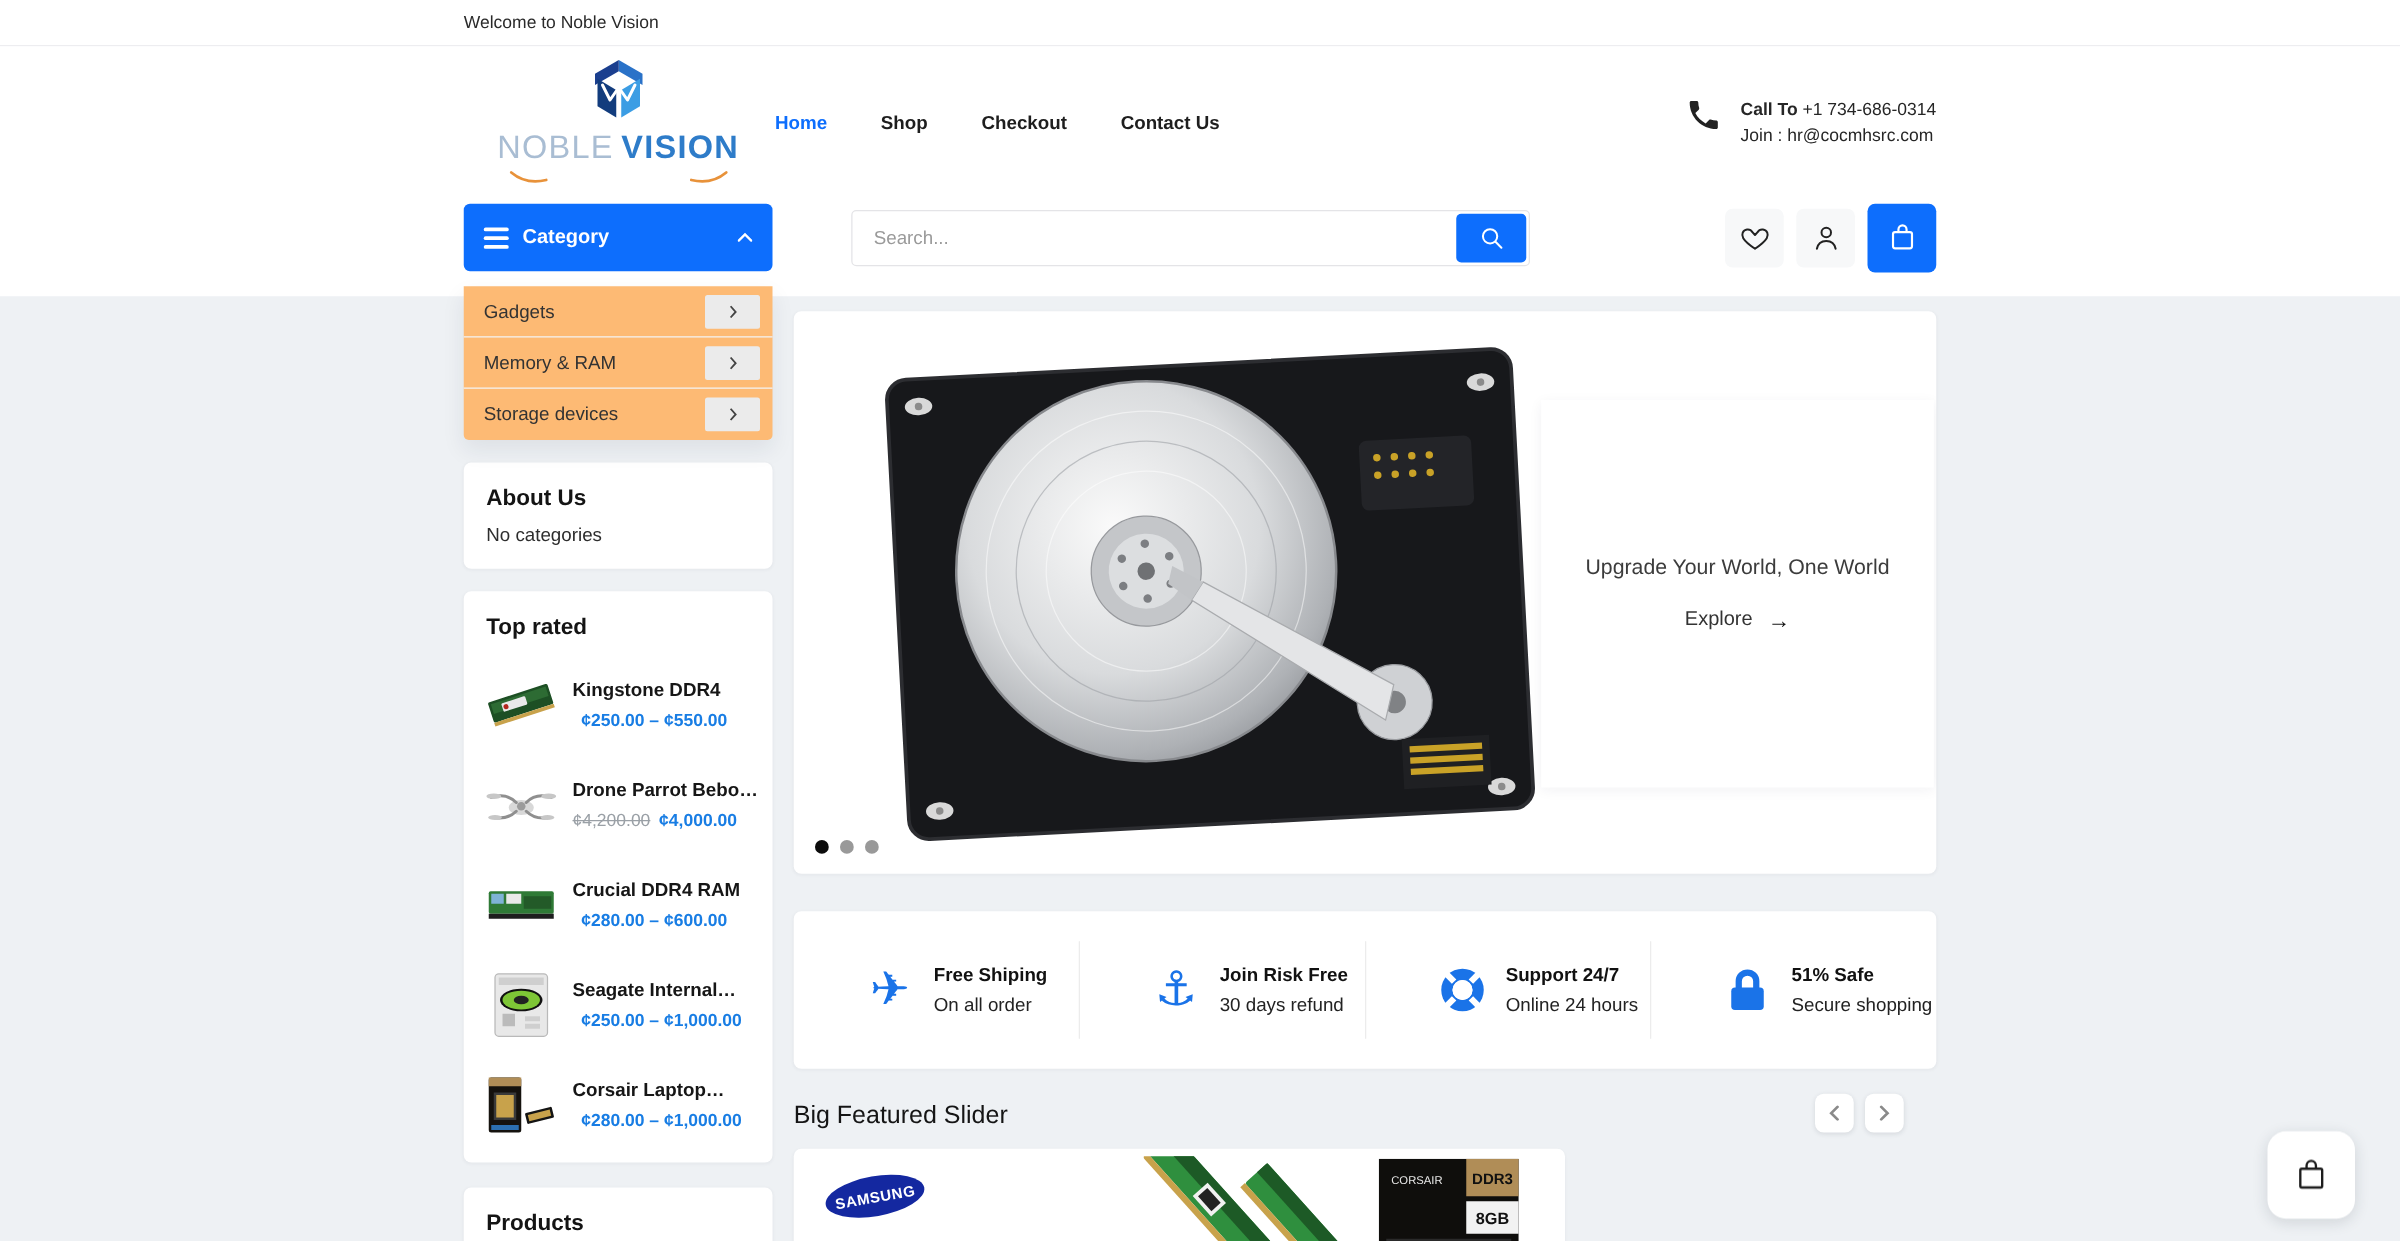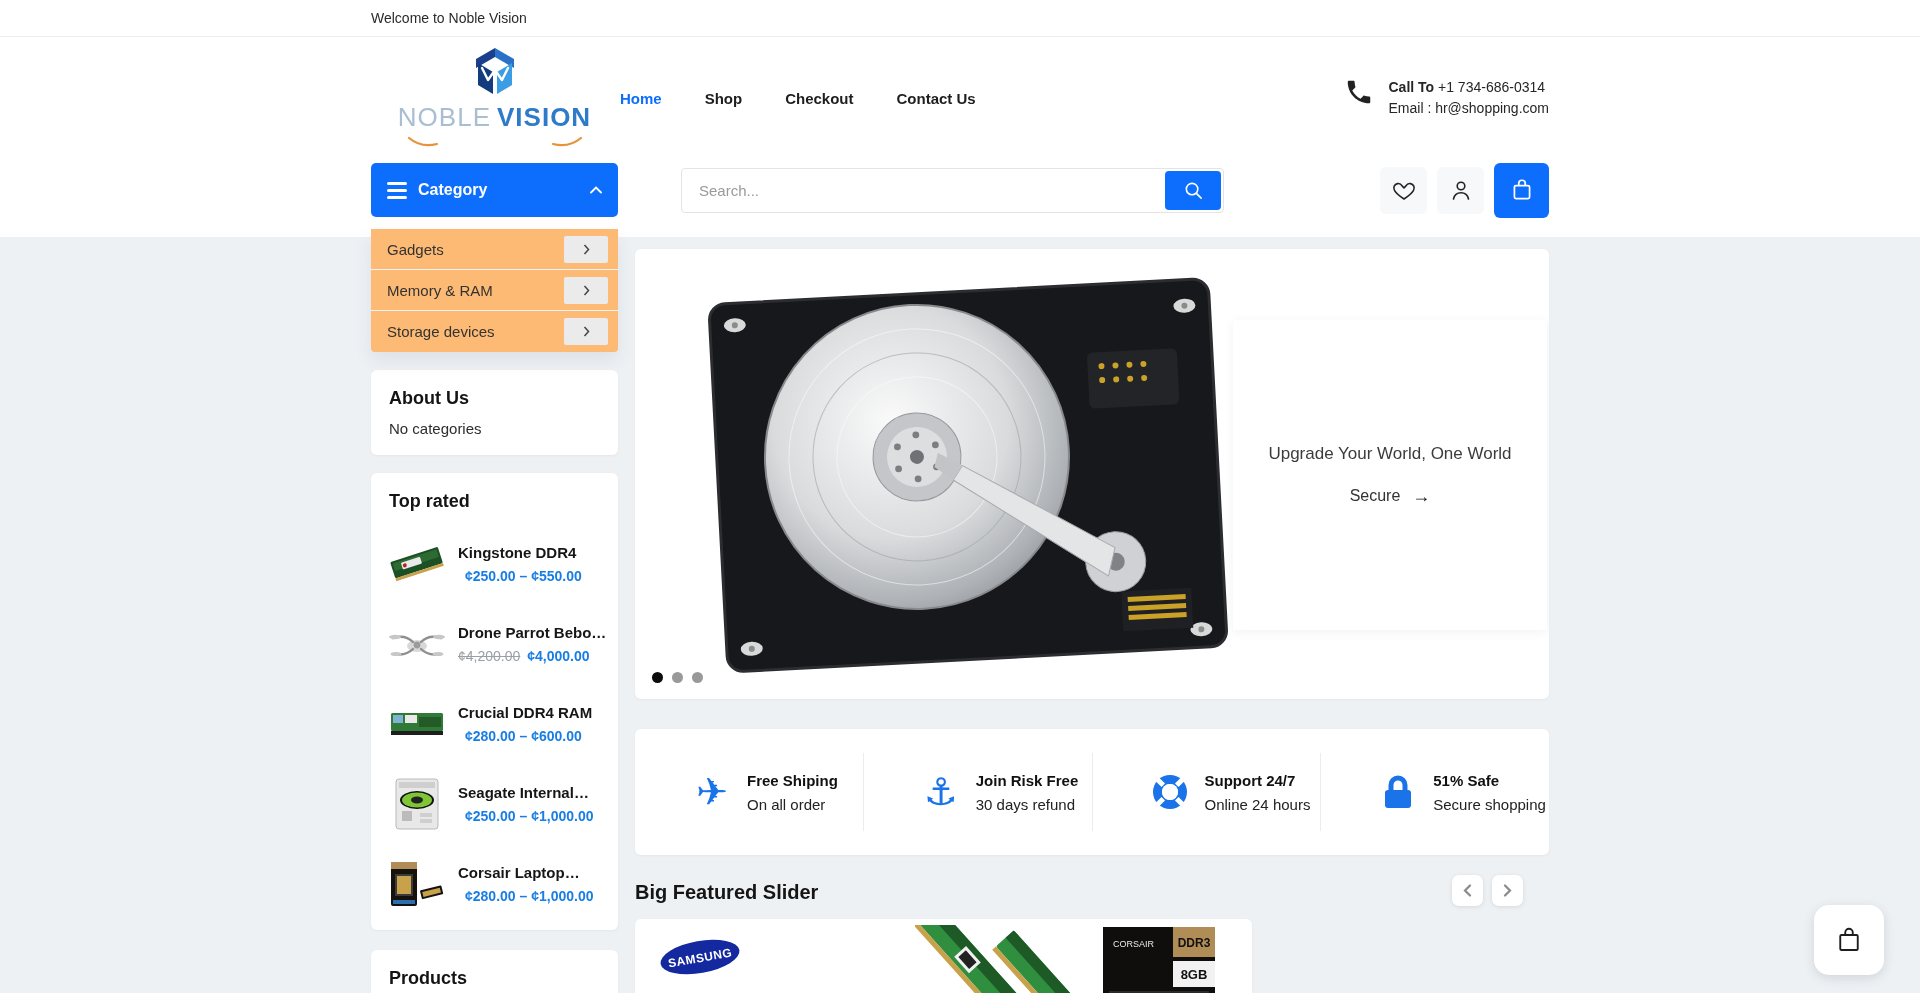--- a/index.html
+++ b/index.html
@@ -92,21 +92,21 @@
   .feature { flex:1; display:flex; align-items:center; padding-left:55px; height:78px; }
   .feature + .feature { border-left:1px solid #ececec; }
   .f-icon { width:44px; flex:none; display:flex; align-items:center; justify-content:center; }
   .f-glyph { font-size:38px; color:#1a73e8; line-height:1; }
   .f-text { margin-left:13px; }
   .f-title { font-size:15px; font-weight:bold; color:#111; }
   .f-sub { margin-top:7px; font-size:15px; color:#222; }
 
   
   .featured-head { margin-top:20px; display:flex; align-items:center; justify-content:space-between; height:34px; }
-  .featured-title { font-size:20px; font-weight:bold; color:#151515; }
+  .featured-title { font-size:20px; font-weight:normal; color:#151515; }
   .slider-arrows { display:flex; gap:9px; margin-right:26px; align-self:flex-start; }
   .arrow-btn { width:31px; height:31px; background:#fff; border:none; border-radius:7px; cursor:pointer;
                box-shadow:0 1px 4px rgba(30,40,60,.12); display:flex; align-items:center; justify-content:center; }
   .strip { margin-top:10px; width:617px; height:80px; border-radius:6px 6px 0 0; position:relative; overflow:hidden; }
   .strip svg { position:absolute; }
 
   
   .float-cart { position:fixed; right:36px; bottom:18px; width:70px; height:70px; background:#fff;
                 border:none; border-radius:15px; box-shadow:0 3px 12px rgba(30,40,60,.14); cursor:pointer;
                 display:flex; align-items:center; justify-content:center; }
@@ -144,21 +144,21 @@
         <a href="#">Shop</a>
         <a href="#">Checkout</a>
         <a href="#">Contact Us</a>
       </nav>
       <div class="contact">
         <svg width="30" height="30" viewBox="0 0 24 24">
           <path fill="#222" d="M6.62 10.79c1.44 2.83 3.76 5.14 6.59 6.59l2.2-2.2c.27-.27.67-.36 1.02-.24 1.12.37 2.33.57 3.57.57.55 0 1 .45 1 1V20c0 .55-.45 1-1 1-9.39 0-17-7.61-17-17 0-.55.45-1 1-1h3.5c.55 0 1 .45 1 1 0 1.25.2 2.45.57 3.57.11.35.03.74-.25 1.02l-2.2 2.2z"></path>
         </svg>
         <div class="contact-lines">
           <div><b>Call To</b> <span>+1 734-686-0314</span></div>
-          <div>Email : hr@shopping.com</div>
+          <div>Join : hr@cocmhsrc.com</div>
         </div>
       </div>
     </div>
 
     <div class="hrow2">
       <div class="cat-wrap">
         <button class="cat-btn">
           <span class="burger">
               <i></i>
               <i></i>
@@ -396,21 +396,21 @@
               <circle cx="458" cy="118" r="3"></circle>
               <circle cx="472" cy="118" r="3"></circle>
               <circle cx="486" cy="118" r="3"></circle>
             </g>
         </g>
       </svg>
 
       <div class="hero-card">
         <div class="hero-head">Upgrade Your World, One World</div>
         <button class="hero-cta">
-          <span>Secure</span>
+          <span>Explore</span>
           <span class="arrow">→</span>
         </button>
       </div>
 
       <div class="dots">
         <button class="dot active"></button>
         <button class="dot"></button>
         <button class="dot"></button>
       </div>
     </section>

